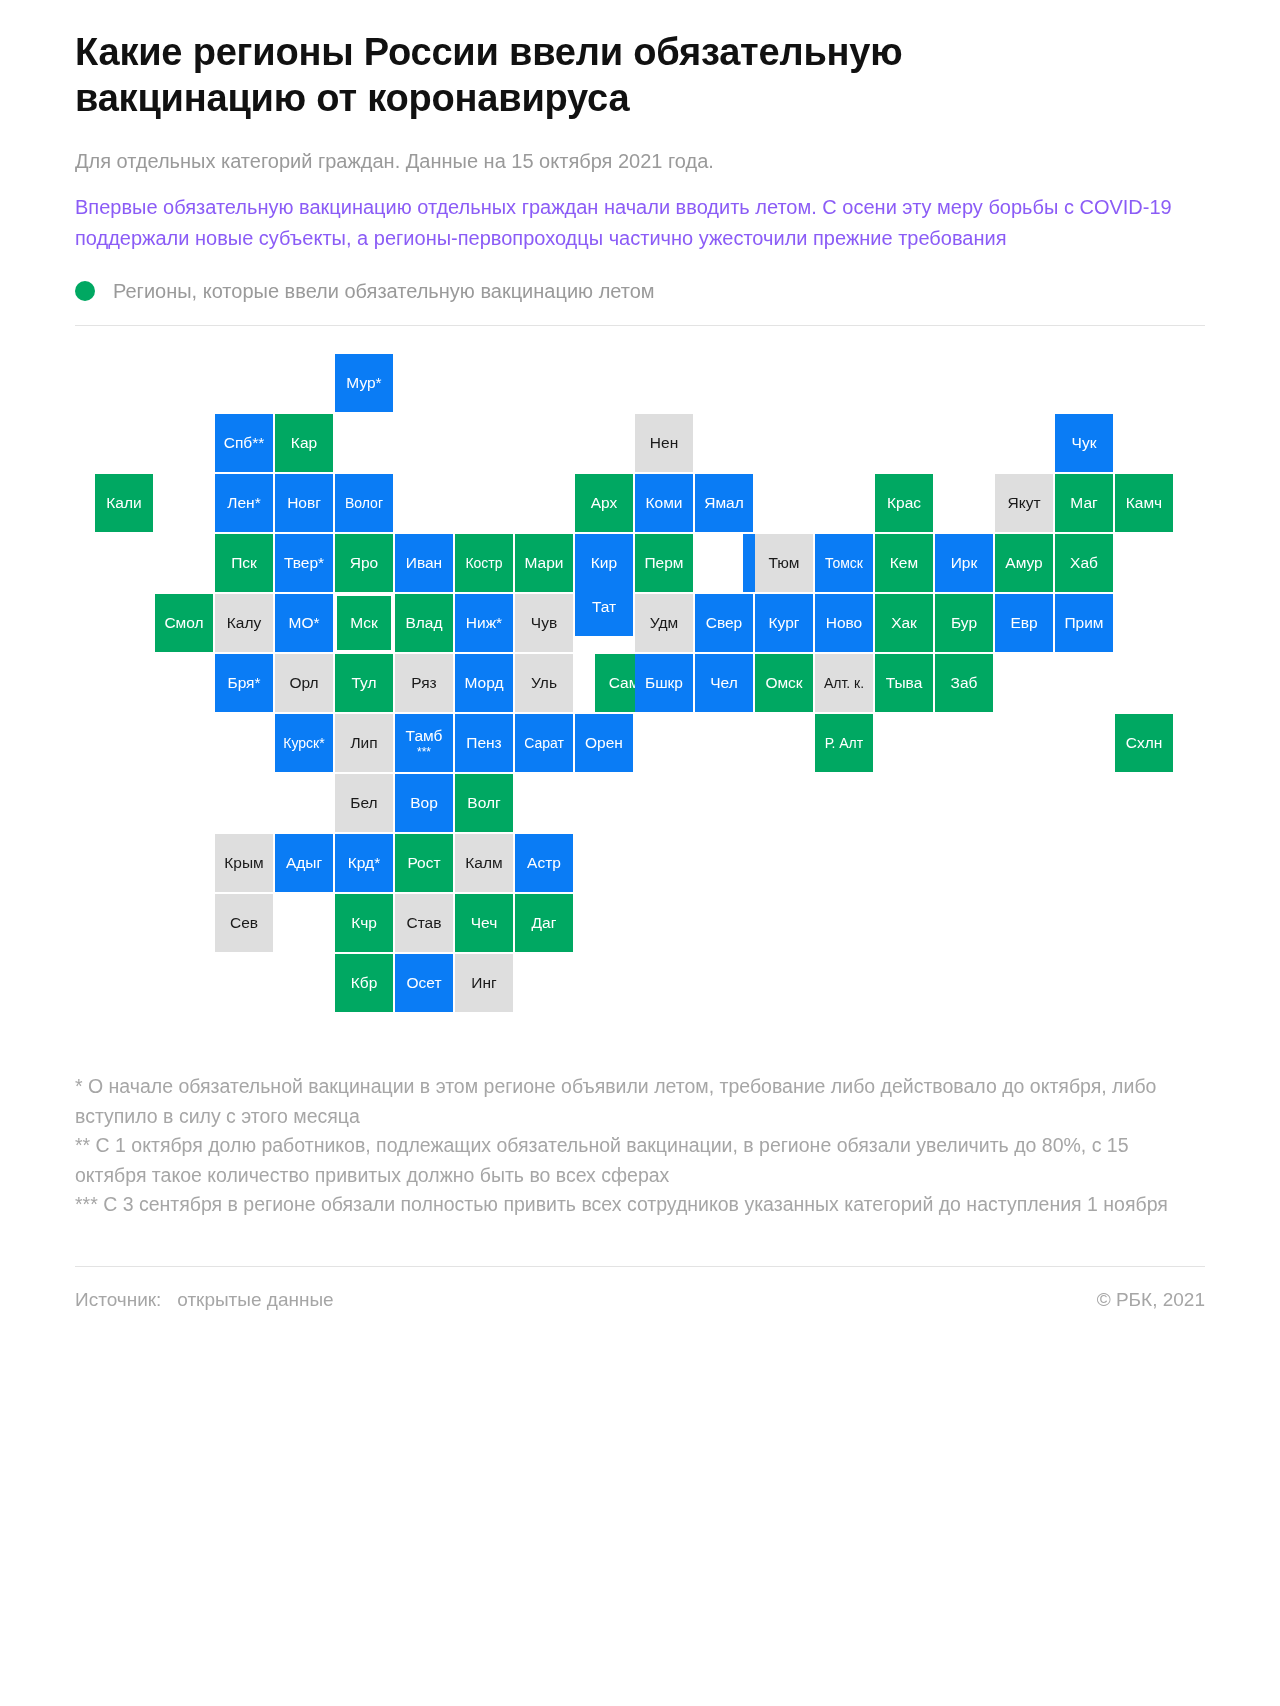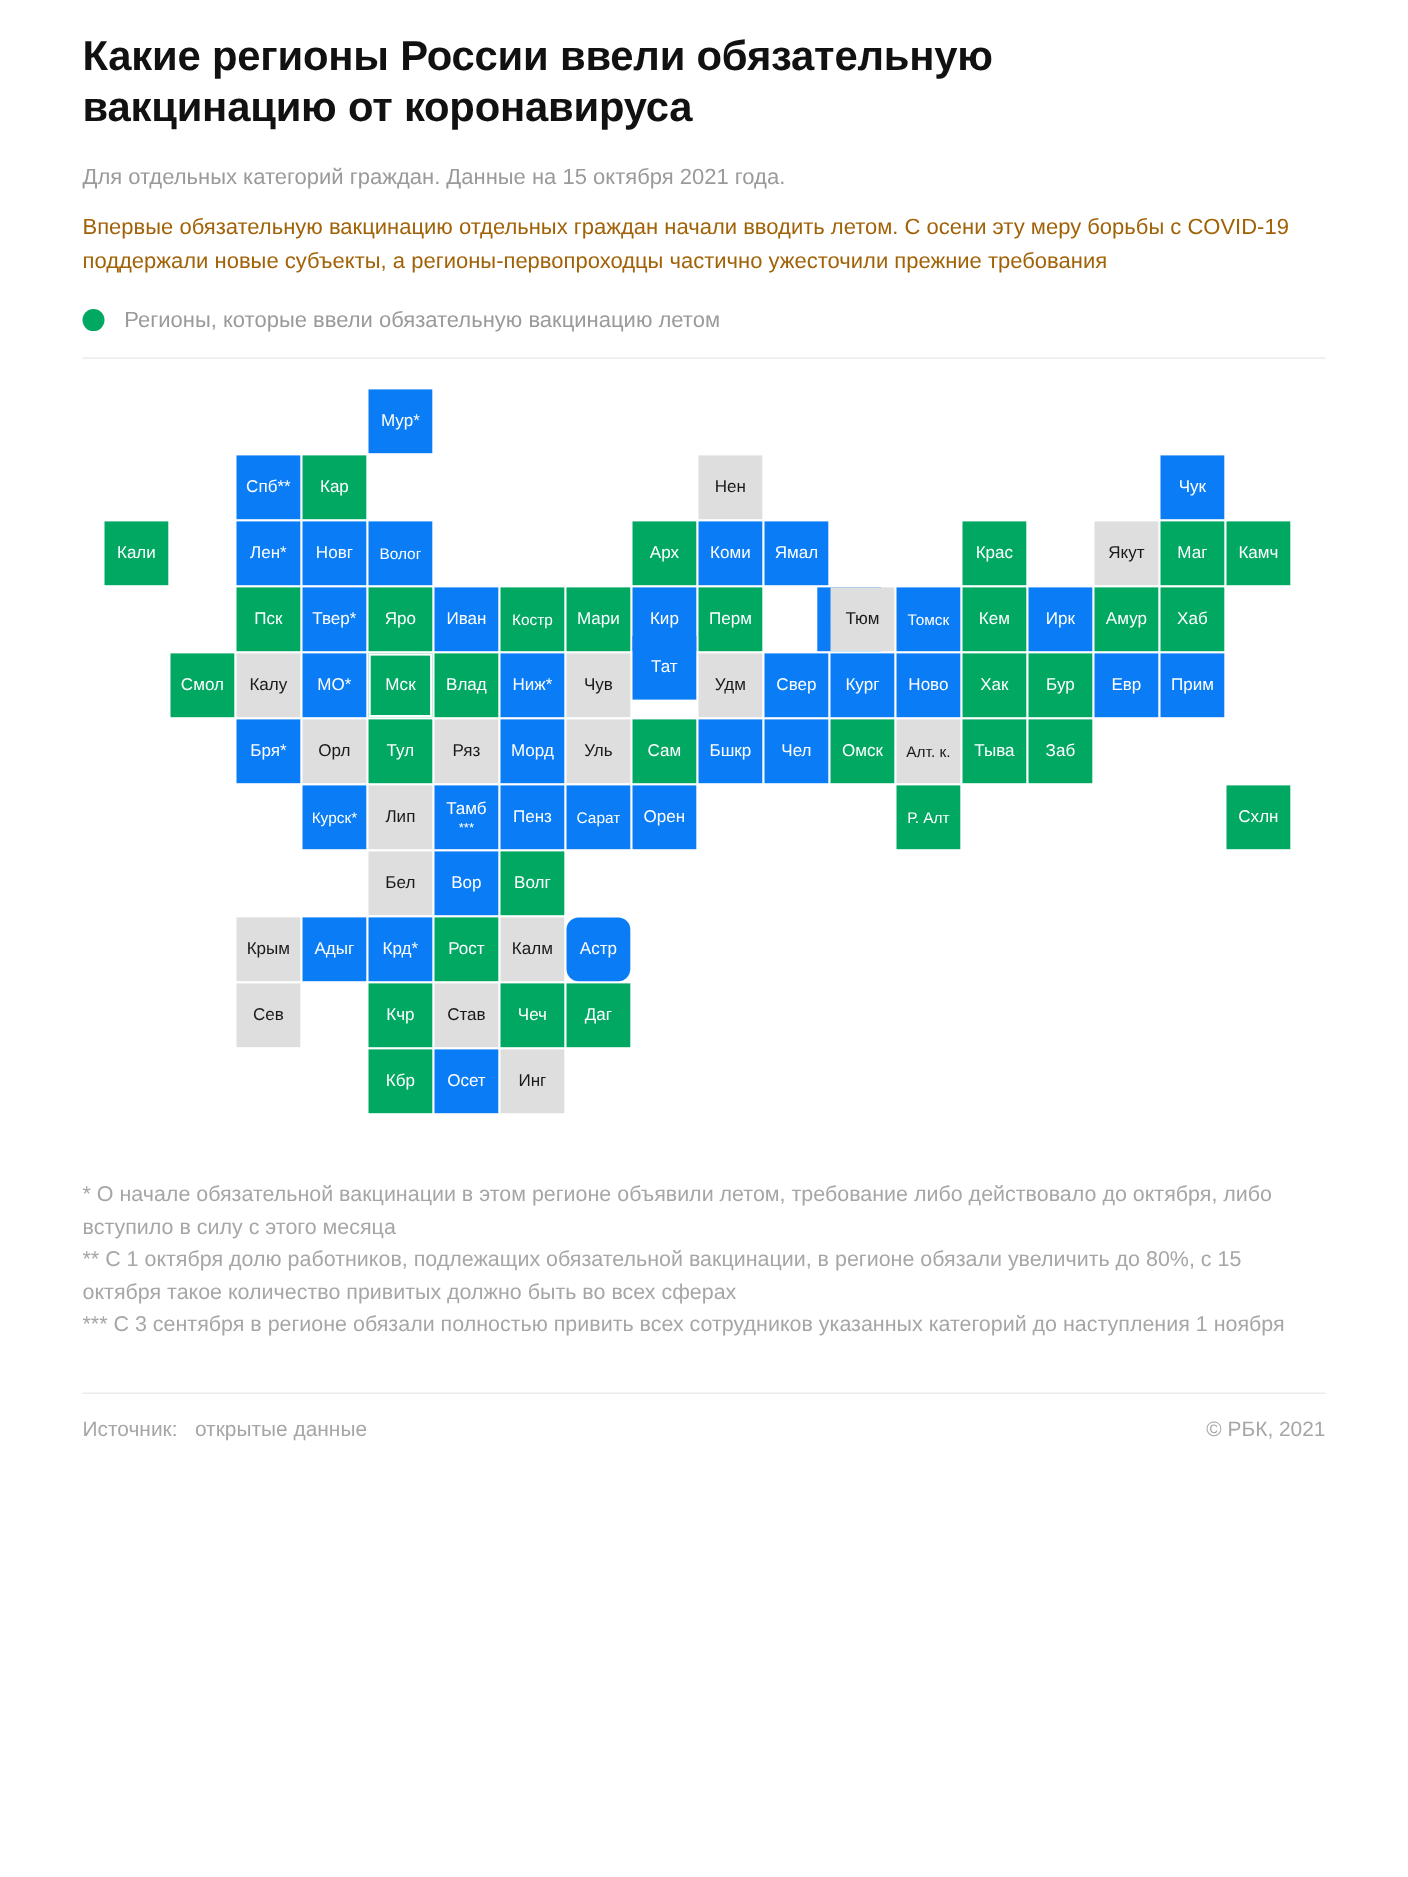--- a/index.html
+++ b/index.html
@@ -27,21 +27,21 @@
     max-width: 1020px;
   }
   .subtitle {
     font-size: 20px;
     color: #9a9a9a;
     line-height: 1.45;
     margin-bottom: 16px;
   }
   .lede {
     font-size: 20px;
-    color: #a16207;
+    color: #8b5cf6;
     line-height: 1.52;
     margin-bottom: 26px;
     max-width: 1110px;
   }
   .legend { margin-bottom: 22px; }
   .legend-row {
     display: flex;
     align-items: center;
     margin-bottom: 14px;
   }
@@ -274,21 +274,21 @@
         </div>
         <div class="tile t-gray" style="left: 320px; top: 300px;">
           <span>Ряз</span>
         </div>
         <div class="tile t-blue" style="left: 380px; top: 300px;">
           <span>Морд</span>
         </div>
         <div class="tile t-gray" style="left: 440px; top: 300px;">
           <span>Уль</span>
         </div>
-        <div class="tile t-green" style="left: 500px; top: 300px;">
+        <div class="tile t-green" style="left: 520px; top: 300px;">
           <span>Сам</span>
         </div>
         <div class="tile t-blue" style="left: 560px; top: 300px;">
           <span>Бшкр</span>
         </div>
         <div class="tile t-blue" style="left: 620px; top: 300px;">
           <span>Чел</span>
         </div>
         <div class="tile t-green" style="left: 680px; top: 300px;">
           <span>Омск</span>
@@ -344,21 +344,21 @@
         </div>
         <div class="tile t-blue" style="left: 260px; top: 480px;">
           <span>Крд*</span>
         </div>
         <div class="tile t-green" style="left: 320px; top: 480px;">
           <span>Рост</span>
         </div>
         <div class="tile t-gray" style="left: 380px; top: 480px; text-align: center;">
           <span>Калм</span>
         </div>
-        <div class="tile t-blue" style="left: 440px; top: 480px; border-radius: 11px;">
+        <div class="tile t-blue" style="left: 440px; top: 480px;">
           <span>Астр</span>
         </div>
         <div class="tile t-gray" style="left: 140px; top: 540px;">
           <span>Сев</span>
         </div>
         <div class="tile t-green" style="left: 260px; top: 540px;">
           <span>Кчр</span>
         </div>
         <div class="tile t-gray" style="left: 320px; top: 540px;">
           <span>Став</span>

